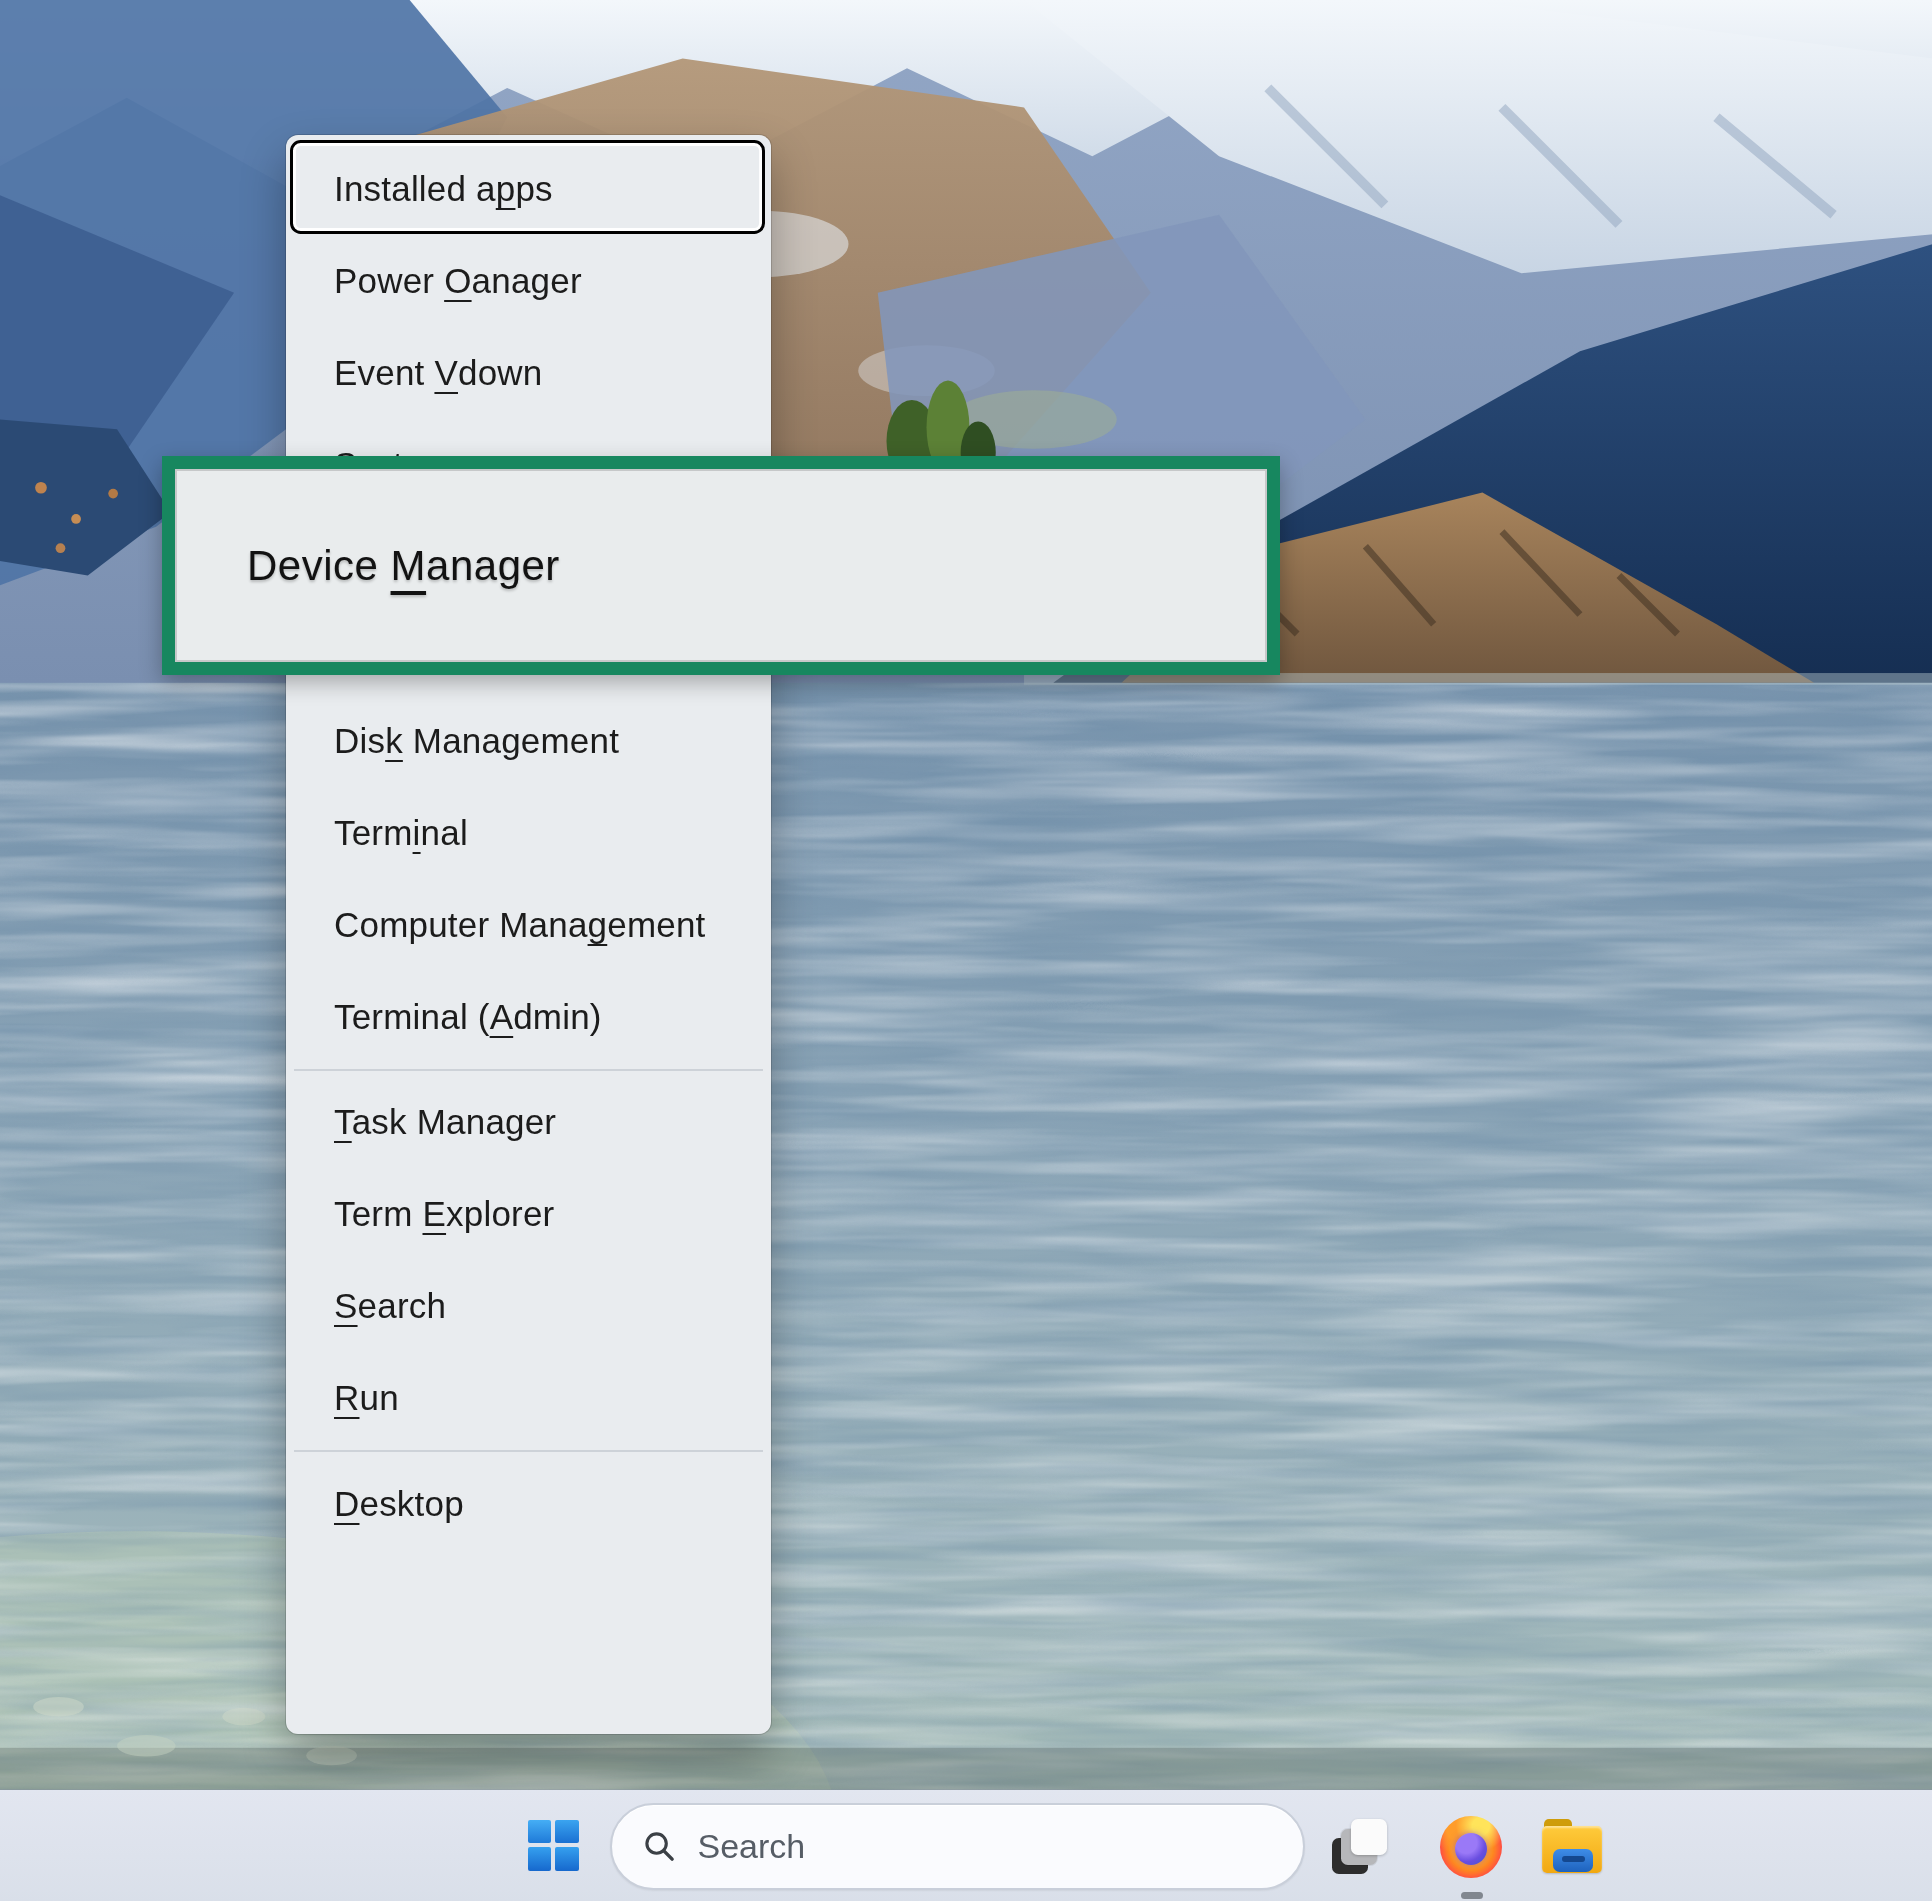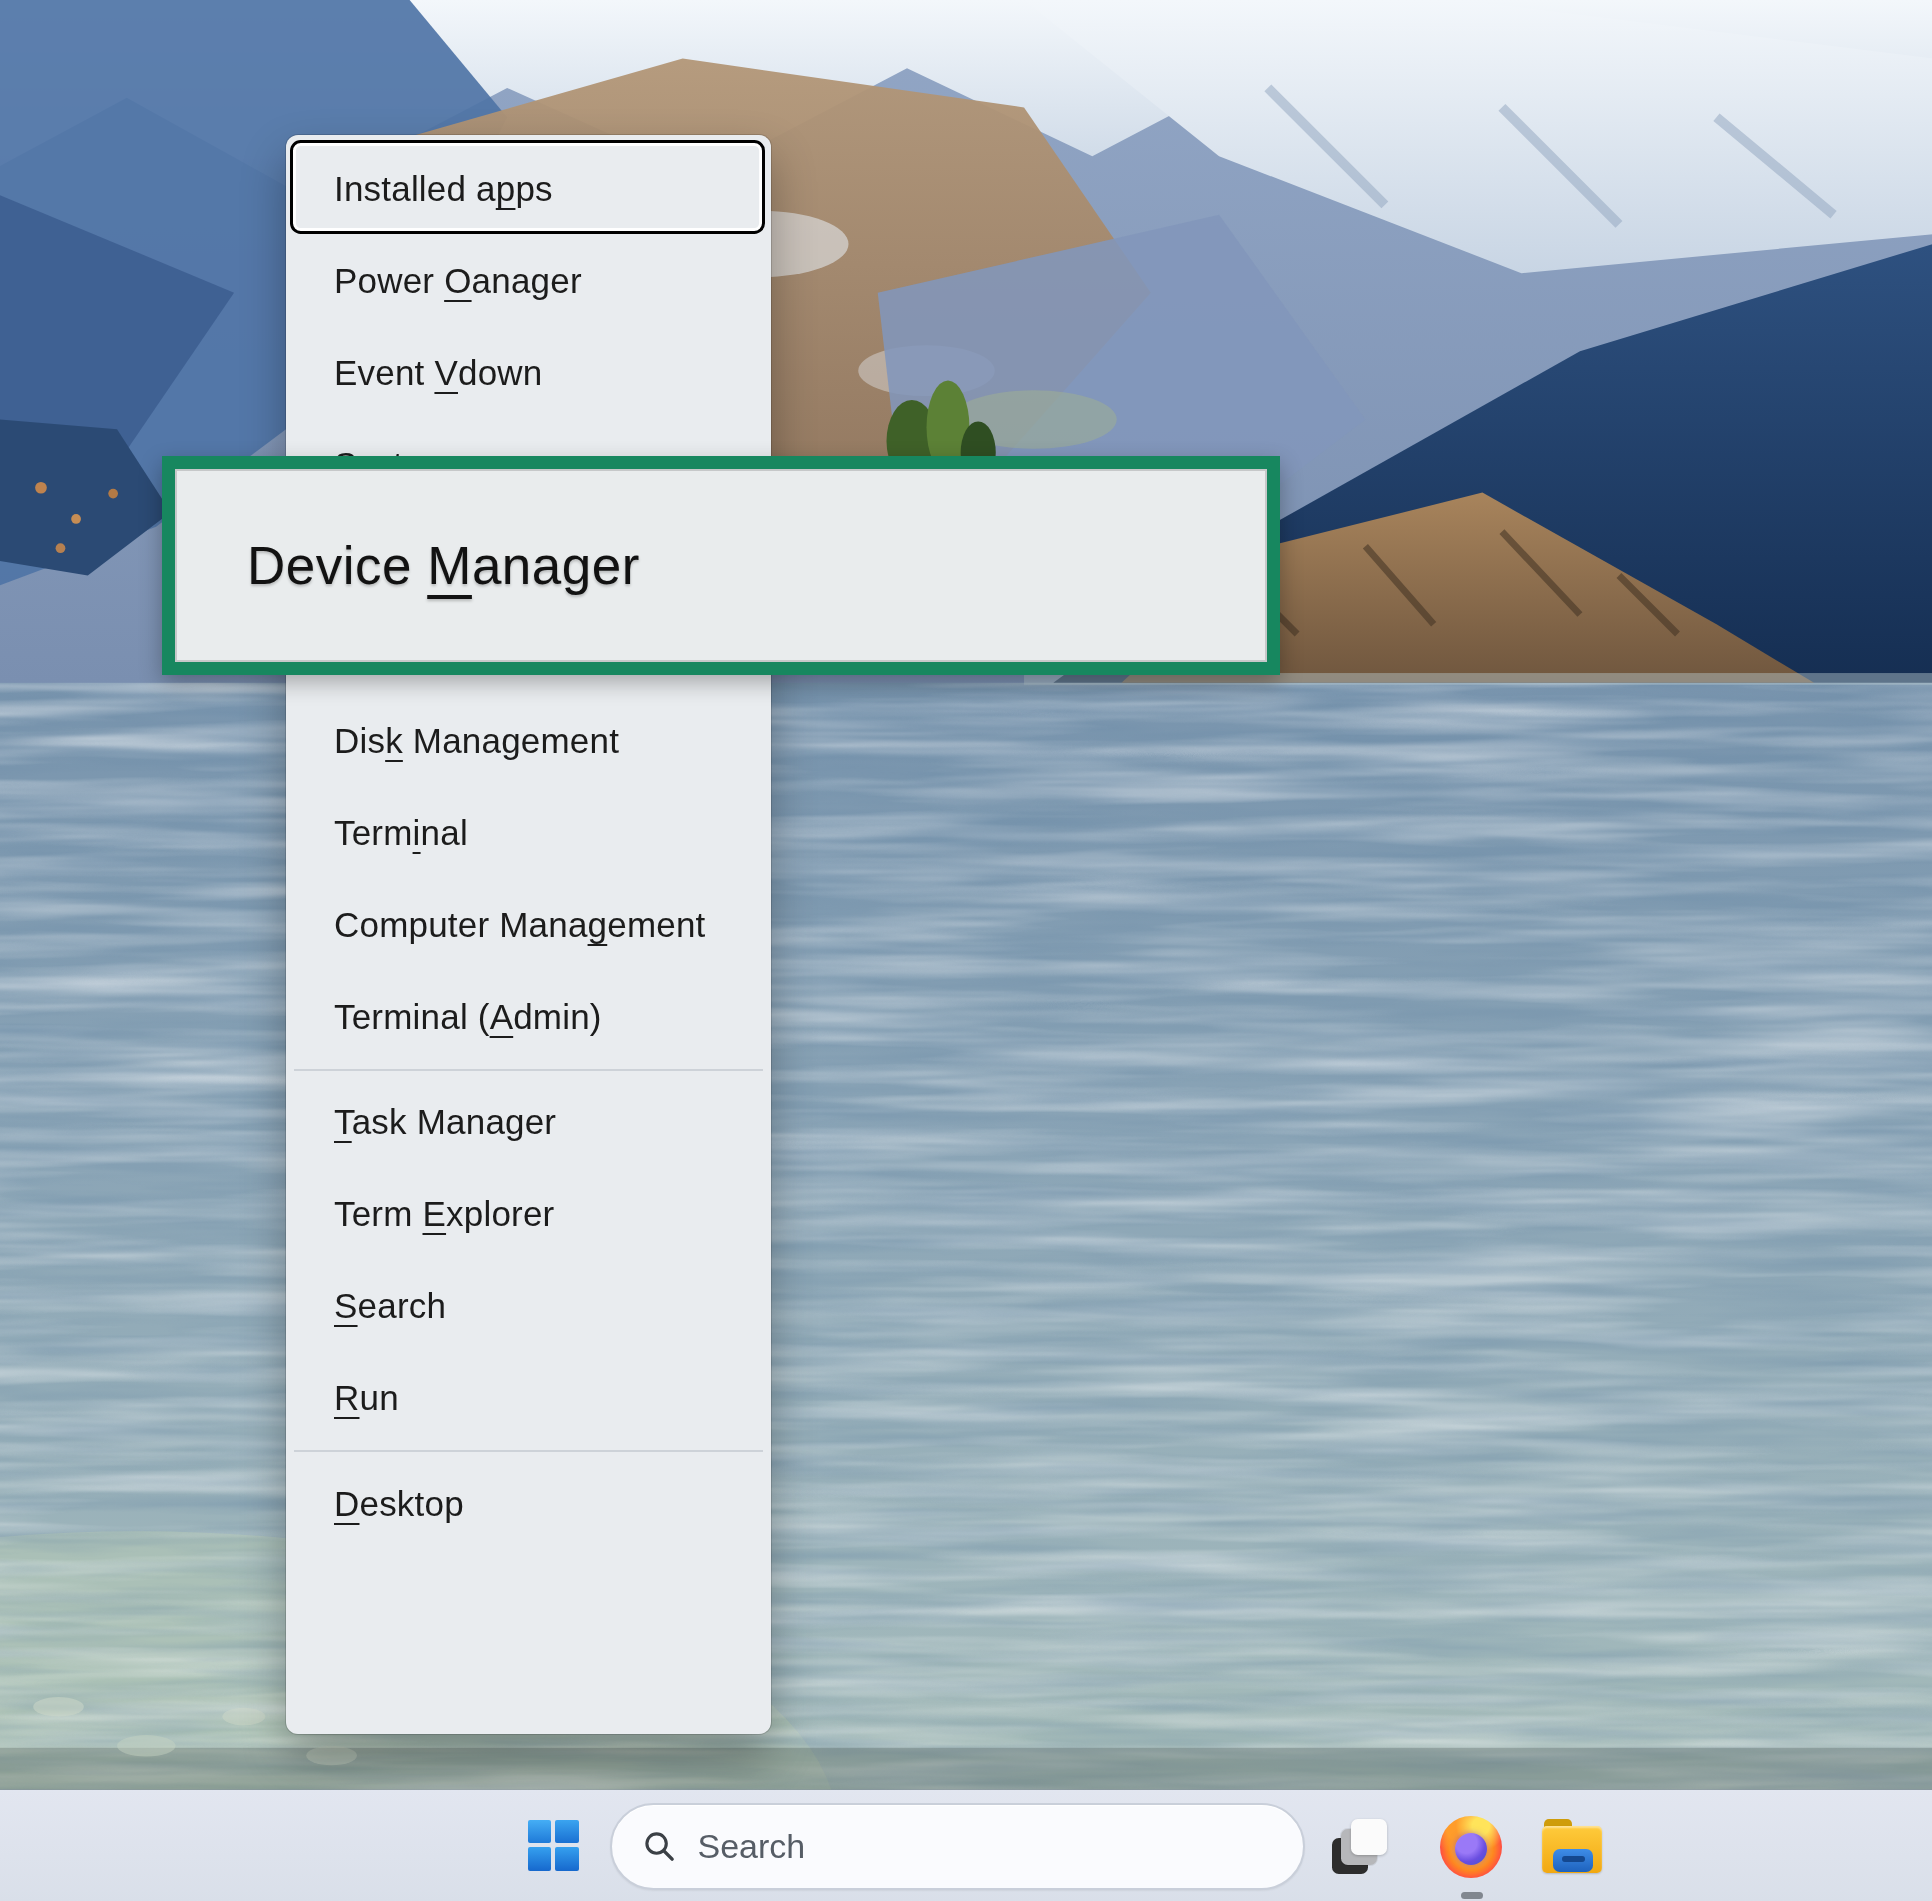--- a/index.html
+++ b/index.html
@@ -36,21 +36,21 @@
   }
 
   
   .callout{
     position:absolute;left:162px;top:456px;width:1118px;height:219px;z-index:3;
     box-sizing:border-box;border:13.7px solid #17875f;background:#e9eced;
     box-shadow:0 7.8px 21.5px rgba(0,0,0,.30), inset 0 0 0 2px rgba(0,0,0,.15);
     display:flex;align-items:center;
   }
   .callout-label{
-    padding-left:72px;font-size:53px;color:#121212;letter-spacing:0.5px;
+    padding-left:72px;font-size:42px;color:#121212;letter-spacing:0.5px;
     text-shadow:0 2px 2.9px rgba(0,0,0,.22);white-space:nowrap;
   }
   .callout-label .mn{text-decoration-thickness:4.4px;text-underline-offset:10.7px;}
 
   
   .taskbar{
     position:absolute;left:0;top:1790px;width:1933px;height:112px;z-index:4;
     background:linear-gradient(180deg,#e2e6f0 0%,#dde2ec 60%,#d9dfe9 100%);
     box-shadow:0 -1px 0 rgba(120,130,150,.35);
   }

